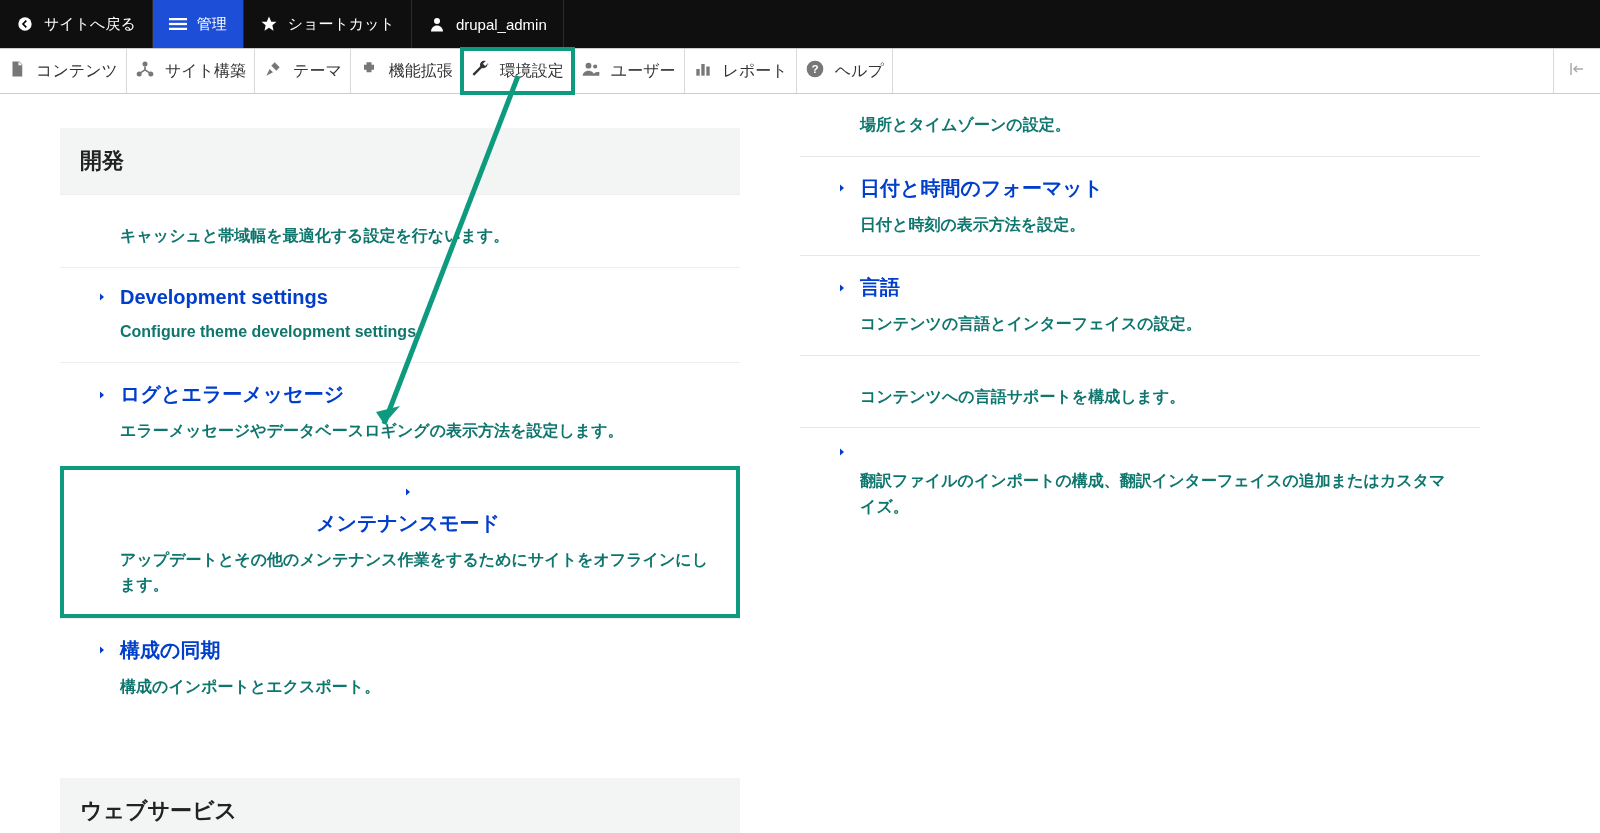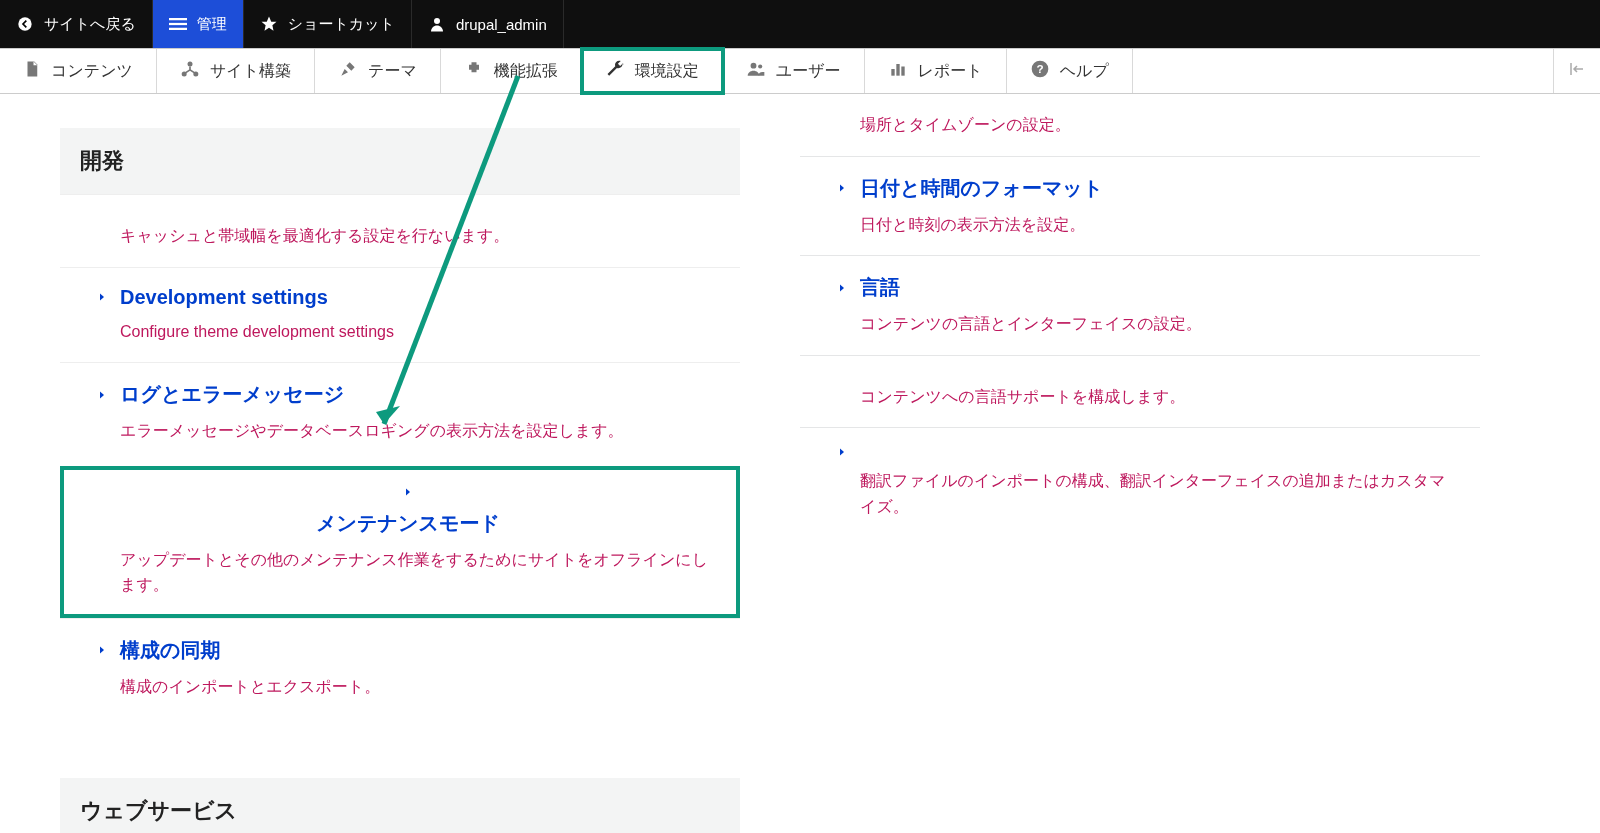--- a/index.html
+++ b/index.html
@@ -39,21 +39,21 @@
     height: 46px;
     border-top: 1px solid #ccc;
     border-bottom: 1px solid #ccc;
     display: flex;
     align-items: stretch;
   }
   .menu-tab {
     display: flex;
     align-items: center;
     gap: 10px;
-    padding: 0 23px;
+    padding: 0 8px;
     font-size: 16px;
     color: #333;
     cursor: pointer;
     border-right: 1px solid #d9d9d9;
     position: relative;
   }
   .menu-tab svg { fill:#777; }
   .menu-tab.active-config {
     outline: 4px solid #0d9a7e;
     outline-offset: -2px;
@@ -102,22 +102,23 @@
   }
   .chevron {
     display: inline-flex; align-items:center; justify-content:center;
     width: 12px; height: 12px;
   }
   .chevron svg { fill:#003ecc; }
   .sub-desc {
     margin-top: 10px;
     margin-left: 24px;
     font-size: 16px;
-    color: #be185d;
+    color: #0f766e;
     line-height: 1.6;
+    font-weight: bold;
   }
   .highlight-box {
     border: 4px solid #0d9a7e;
     margin-top: 4px;
     padding: 16px 16px 16px 32px;
   }
   .highlight-box .sub-link { margin-top: 0; flex-direction: column; }
   .col-right .partial-item { padding-left: 36px; }
   .col-right .sub-item { border-top: 1px solid #e5e6e7; }
   

